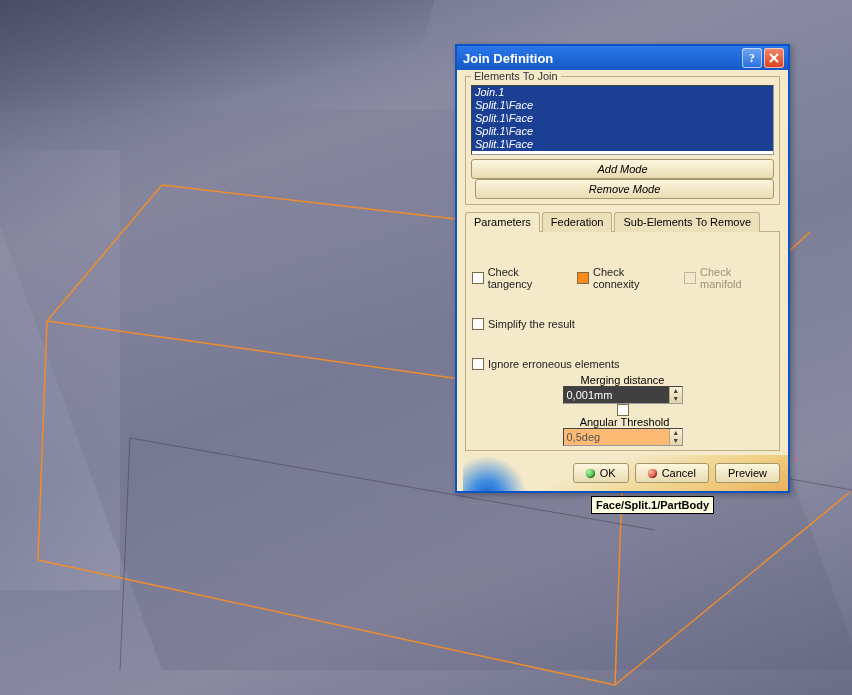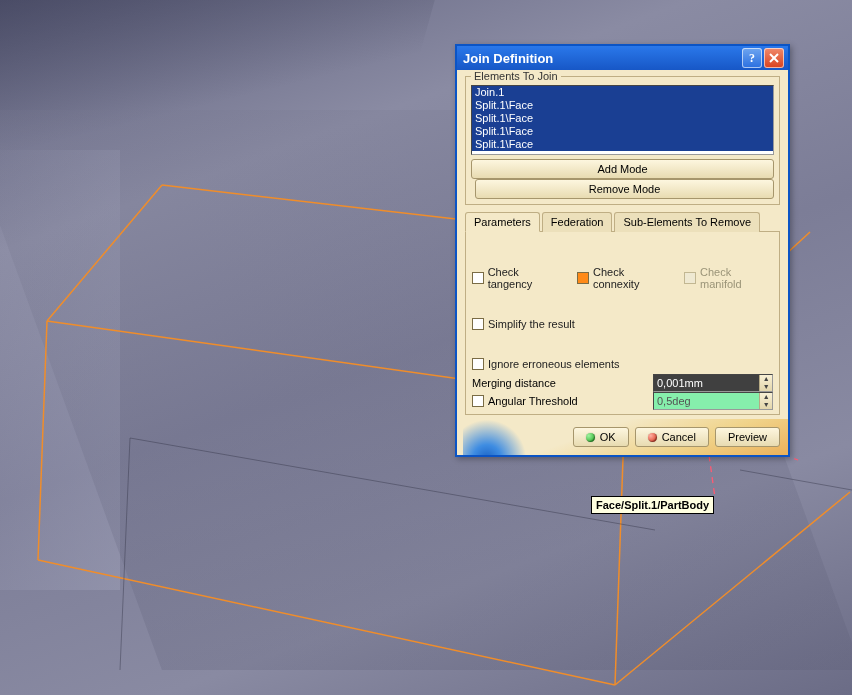--- a/index.html
+++ b/index.html
@@ -69,21 +69,21 @@
     font-size: 12px;
     box-shadow: inset 0 0 0 1px rgba(255,255,255,0.6);
   }
   .help-btn { background: linear-gradient(#6fa6f0,#2a6fe0); color:#fff; font-family: Georgia, serif; }
   .close-btn { background: linear-gradient(#f08a6c,#d9411e); color:#fff; }
 
   .dlg-body { padding: 6px 8px 4px; }
 
   .fieldset { border: 1px solid #bfae84; padding: 4px 5px 5px; margin-bottom: 4px; position: relative; }
   .fieldset > .legend { position: relative; top: -11px; background: #f4e9c8; padding: 0 3px; font-size: 11px; color: #333; display: inline-block; }
-  .fieldset .inner { margin-top: -8px; }
+  .fieldset .inner { margin-top: -8px; font-style: italic; }
 
   .listbox {
     width: 100%; height: 70px;
     background: #fff;
     border: 1px inset #999;
     font-size: 11px;
     overflow: hidden;
   }
   .listbox .row {
     background: #1a3f93; color: #fff; padding: 0 3px; line-height: 13px;
@@ -121,27 +121,27 @@
   .tab-panel { border: 1px solid #bfae84; border-top: none; padding: 6px 6px 4px; }
   .chk-row { display: flex; align-items: center; gap: 4px; margin-bottom: 4px; font-size: 11px; color: #222; margin-top: 28px; }
   .chk {
     width: 12px; height: 12px; border: 1px solid #7a6c45; background: #fff;
     display: inline-flex; align-items: center; justify-content: center;
     font-size: 9px; line-height: 1;
   }
   .chk.on { background: #ff8a17; color: #fff; }
   .chk.off-disabled { border-color: #c2b792; background: #efe9d2; }
 
-  .param-row { display: flex; align-items: center; margin-top: 0; font-size: 11px; }
+  .param-row { display: flex; align-items: center; margin-top: 0; font-size: 11px; flex-direction: column; }
   .param-row .lab { flex: 1; }
   .spin {
     display: flex; align-items: stretch; width: 120px;
     border: 1px inset #999; background: #fff;
   }
-  .spin.disabled { background: #86efac; color: #9a9478; }
+  .spin.disabled { background: #fdba74; color: #9a9478; }
   .spin input {
     border: none; width: 100%; font-size: 11px; padding: 1px 3px;
     background: transparent; outline: none;
   }
   .spin input.hl { background: #404040; color: #fff; }
   .spin .arrows {
     width: 14px; display: flex; flex-direction: column;
     border-left: 1px solid #b6aa84;
     background: linear-gradient(#f8f0d5,#e3d6ab);
   }

